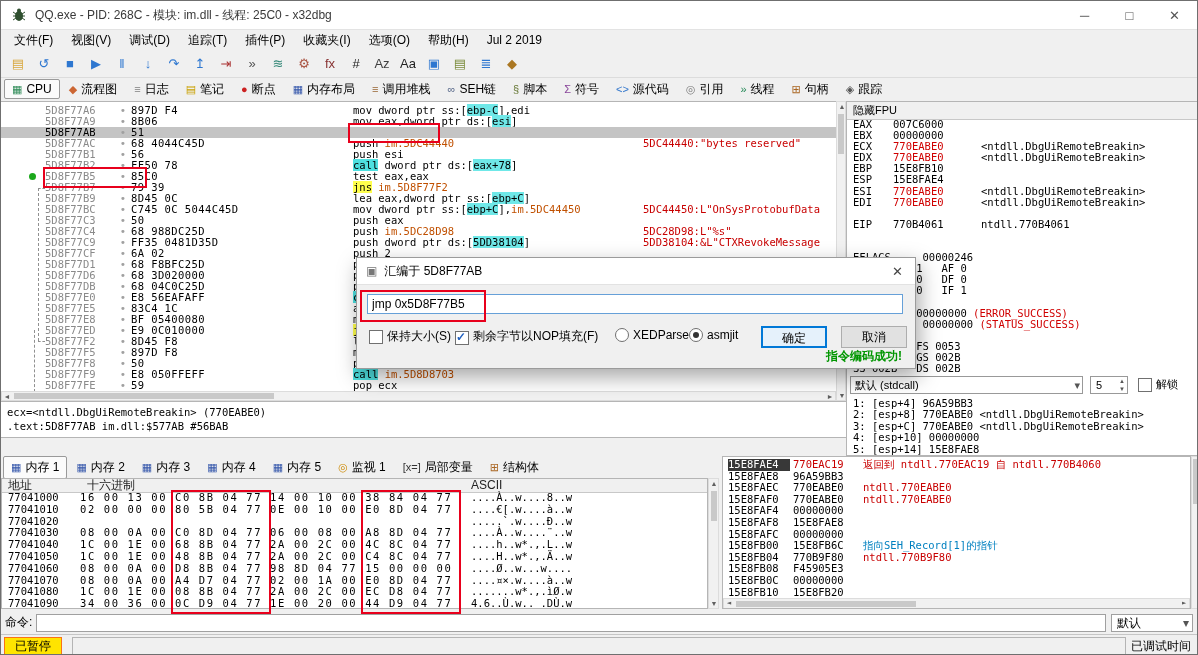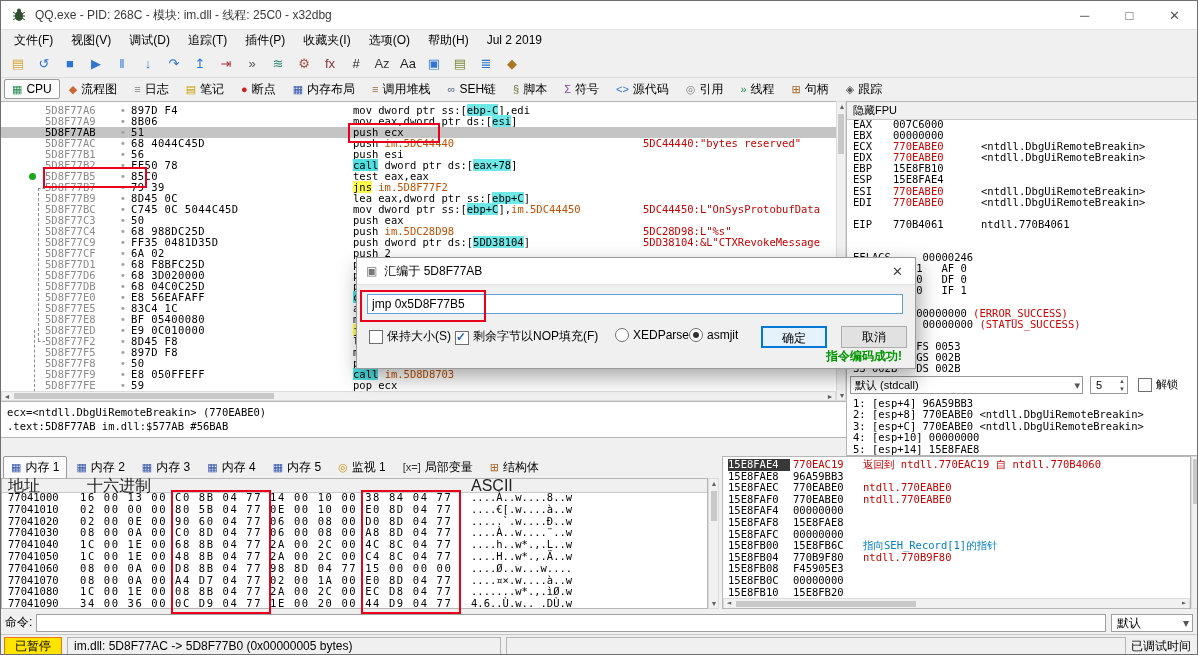--- a/index.html
+++ b/index.html
@@ -85,21 +85,21 @@
   #args{position:absolute;left:0;top:296px;right:0;}
   .arow{height:11.4px;line-height:11.4px;padding-left:6px;white-space:pre;}
 
   
   #bottomtabs{position:absolute;left:0;top:455px;width:719px;height:22px;display:flex;align-items:center;padding-left:2px;}
 
   
   .dump{position:absolute;left:0;top:477px;width:707px;height:131px;background:#FFF;border:1px solid #B5B5B5;box-sizing:border-box;
     font-family:"DejaVu Sans Mono",monospace;font-size:10.5px;}
   .mhead{position:relative;height:13px;background:#F0F0F0;border-bottom:1px solid #C8C8C8;
-    font-family:"Liberation Sans",sans-serif;font-size:16px;color:#222;}
+    font-family:"Liberation Sans",sans-serif;font-size:12px;color:#222;}
   .mhead span{position:absolute;top:0;line-height:13px;}
   #dump-rows{position:absolute;top:13px;left:0;right:0;}
   .mrow{position:relative;height:11.8px;line-height:11.8px;white-space:pre;}
   .d-addr{position:absolute;left:6px;}
   .d-bytes{position:absolute;left:78px;letter-spacing:1.6px;}
   .d-ascii{position:absolute;left:469px;}
 
   
   .stack{position:absolute;left:721px;top:455px;width:469px;height:153px;background:#FFF;border:1px solid #B5B5B5;box-sizing:border-box;
     font-family:"DejaVu Sans Mono",monospace;font-size:10.5px;overflow:hidden;}
@@ -261,21 +261,21 @@
       <div class="tab">
         <span class="tab-glyph" style="color: rgb(85, 85, 85);">◈</span>
         <span class="tab-label">跟踪</span>
       </div>
     </div>
 
   <div class="disasm">
     <div id="disasm-rows">
         <div class="drow"><span class="c-gutter"></span><span class="c-addr">5D8F77A6</span><span class="c-dot">•</span><span class="c-bytes">897D F4</span><span class="c-instr"><span class="seg-p">mov dword ptr ss:[</span><span class="seg-c">ebp-C</span><span class="seg-p">],edi</span></span><span class="c-comment"></span></div>
         <div class="drow"><span class="c-gutter"></span><span class="c-addr">5D8F77A9</span><span class="c-dot">•</span><span class="c-bytes">8B06</span><span class="c-instr"><span class="seg-p">mov eax,dword ptr ds:[</span><span class="seg-c">esi</span><span class="seg-p">]</span></span><span class="c-comment"></span></div>
-        <div class="drow sel"><span class="c-gutter"></span><span class="c-addr">5D8F77AB</span><span class="c-dot">•</span><span class="c-bytes">51</span><span class="c-instr"><span class="seg-p">push ecx</span></span><span class="c-comment"></span></div>
+        <div class="drow sel"><span class="c-gutter"></span><span class="c-addr">5D8F77AB</span><span class="c-dot">•</span><span class="c-bytes">51</span><span class="c-comment"></span></div>
         <div class="drow"><span class="c-gutter"></span><span class="c-addr">5D8F77AC</span><span class="c-dot">•</span><span class="c-bytes">68 4044C45D</span><span class="c-instr"><span class="seg-p">push </span><span class="seg-v">im.5DC44440</span></span><span class="c-comment">5DC44440:"bytes_reserved"</span></div>
         <div class="drow"><span class="c-gutter"></span><span class="c-addr">5D8F77B1</span><span class="c-dot">•</span><span class="c-bytes">56</span><span class="c-instr"><span class="seg-p">push esi</span></span><span class="c-comment"></span></div>
         <div class="drow"><span class="c-gutter"></span><span class="c-addr">5D8F77B2</span><span class="c-dot">•</span><span class="c-bytes">FF50 78</span><span class="c-instr"><span class="seg-t">call</span><span class="seg-p"> dword ptr ds:[</span><span class="seg-c">eax+78</span><span class="seg-p">]</span></span><span class="c-comment"></span></div>
         <div class="drow"><span class="c-gutter"><span class="bp-dot"></span></span><span class="c-addr">5D8F77B5</span><span class="c-dot">•</span><span class="c-bytes">85C0</span><span class="c-instr"><span class="seg-p">test eax,eax</span></span><span class="c-comment"></span></div>
         <div class="drow"><span class="c-gutter"></span><span class="c-addr">5D8F77B7</span><span class="c-dot">•</span><span class="c-bytes">79 39</span><span class="c-instr"><span class="seg-y">jns</span><span class="seg-p"> </span><span class="seg-v">im.5D8F77F2</span></span><span class="c-comment"></span></div>
         <div class="drow"><span class="c-gutter"></span><span class="c-addr">5D8F77B9</span><span class="c-dot">•</span><span class="c-bytes">8D45 0C</span><span class="c-instr"><span class="seg-p">lea eax,dword ptr ss:[</span><span class="seg-c">ebp+C</span><span class="seg-p">]</span></span><span class="c-comment"></span></div>
         <div class="drow"><span class="c-gutter"></span><span class="c-addr">5D8F77BC</span><span class="c-dot">•</span><span class="c-bytes">C745 0C 5044C45D</span><span class="c-instr"><span class="seg-p">mov dword ptr ss:[</span><span class="seg-c">ebp+C</span><span class="seg-p">],</span><span class="seg-v">im.5DC44450</span></span><span class="c-comment">5DC44450:L"OnSysProtobufData</span></div>
         <div class="drow"><span class="c-gutter"></span><span class="c-addr">5D8F77C3</span><span class="c-dot">•</span><span class="c-bytes">50</span><span class="c-instr"><span class="seg-p">push eax</span></span><span class="c-comment"></span></div>
         <div class="drow"><span class="c-gutter"></span><span class="c-addr">5D8F77C4</span><span class="c-dot">•</span><span class="c-bytes">68 988DC25D</span><span class="c-instr"><span class="seg-p">push </span><span class="seg-v">im.5DC28D98</span></span><span class="c-comment">5DC28D98:L"%s"</span></div>
         <div class="drow"><span class="c-gutter"></span><span class="c-addr">5D8F77C9</span><span class="c-dot">•</span><span class="c-bytes">FF35 0481D35D</span><span class="c-instr"><span class="seg-p">push dword ptr ds:[</span><span class="seg-c">5DD38104</span><span class="seg-p">]</span></span><span class="c-comment">5DD38104:&amp;L"CTXRevokeMessage</span></div>
@@ -402,21 +402,21 @@
 
   <div class="dump">
     <div class="mhead">
       <span style="left:6px;">地址</span>
       <span style="left:85px;">十六进制</span>
       <span style="left:469px;">ASCII</span>
     </div>
     <div id="dump-rows">
         <div class="mrow"><span class="d-addr">77041000</span><span class="d-bytes">16 00 13 00 C0 8B 04 77 14 00 10 00 38 84 04 77</span><span class="d-ascii">....À..w....8..w</span></div>
         <div class="mrow"><span class="d-addr">77041010</span><span class="d-bytes">02 00 00 00 80 5B 04 77 0E 00 10 00 E0 8D 04 77</span><span class="d-ascii">....€[.w....à..w</span></div>
-        <div class="mrow"><span class="d-addr">77041020</span><span class="d-bytes">02 00 0E 00 90 60 04 77 06 00 08 00 D0 8D 04 77</span><span class="d-ascii">.....`.w....Ð..w</span></div>
+        <div class="mrow"><span class="d-addr">77041020</span><span class="d-ascii">.....`.w....Ð..w</span></div>
         <div class="mrow"><span class="d-addr">77041030</span><span class="d-bytes">08 00 0A 00 C0 8D 04 77 06 00 08 00 A8 8D 04 77</span><span class="d-ascii">....À..w....¨..w</span></div>
         <div class="mrow"><span class="d-addr">77041040</span><span class="d-bytes">1C 00 1E 00 68 8B 04 77 2A 00 2C 00 4C 8C 04 77</span><span class="d-ascii">....h..w*.,.L..w</span></div>
         <div class="mrow"><span class="d-addr">77041050</span><span class="d-bytes">1C 00 1E 00 48 8B 04 77 2A 00 2C 00 C4 8C 04 77</span><span class="d-ascii">....H..w*.,.Ä..w</span></div>
         <div class="mrow"><span class="d-addr">77041060</span><span class="d-bytes">08 00 0A 00 D8 8B 04 77 98 8D 04 77 15 00 00 00</span><span class="d-ascii">....Ø..w...w....</span></div>
         <div class="mrow"><span class="d-addr">77041070</span><span class="d-bytes">08 00 0A 00 A4 D7 04 77 02 00 1A 00 E0 8D 04 77</span><span class="d-ascii">....¤×.w....à..w</span></div>
         <div class="mrow"><span class="d-addr">77041080</span><span class="d-bytes">1C 00 1E 00 08 8B 04 77 2A 00 2C 00 EC D8 04 77</span><span class="d-ascii">.......w*.,.ìØ.w</span></div>
         <div class="mrow"><span class="d-addr">77041090</span><span class="d-bytes">34 00 36 00 0C D9 04 77 1E 00 20 00 44 D9 04 77</span><span class="d-ascii">4.6..Ù.w.. .DÙ.w</span></div>
       </div>
   </div>
   <div class="sb" style="left:707px;top:477px;width:11px;height:131px;">
@@ -454,21 +454,20 @@
     <span class="cmd-label">命令:</span>
     <input class="cmd-input" value="" style="">
     <span class="cmd-default">
       <span>默认</span>
       <span class="arrow">▾</span>
     </span>
   </div>
 
   <div class="statusbar">
     <span class="badge">已暂停</span>
-    <span class="sfield f1">im.dll: 5D8F77AC -&gt; 5D8F77B0 (0x00000005 bytes)</span>
     <span class="sfield f2"></span>
     <span class="stime">已调试时间</span>
   </div>
 
   <div class="dialog">
     <div class="dlg-title">
       <span class="dlg-icon">▣</span>
       <span class="dlg-title-text">汇编于 5D8F77AB</span>
       <span class="dlg-close">✕</span>
     </div>

